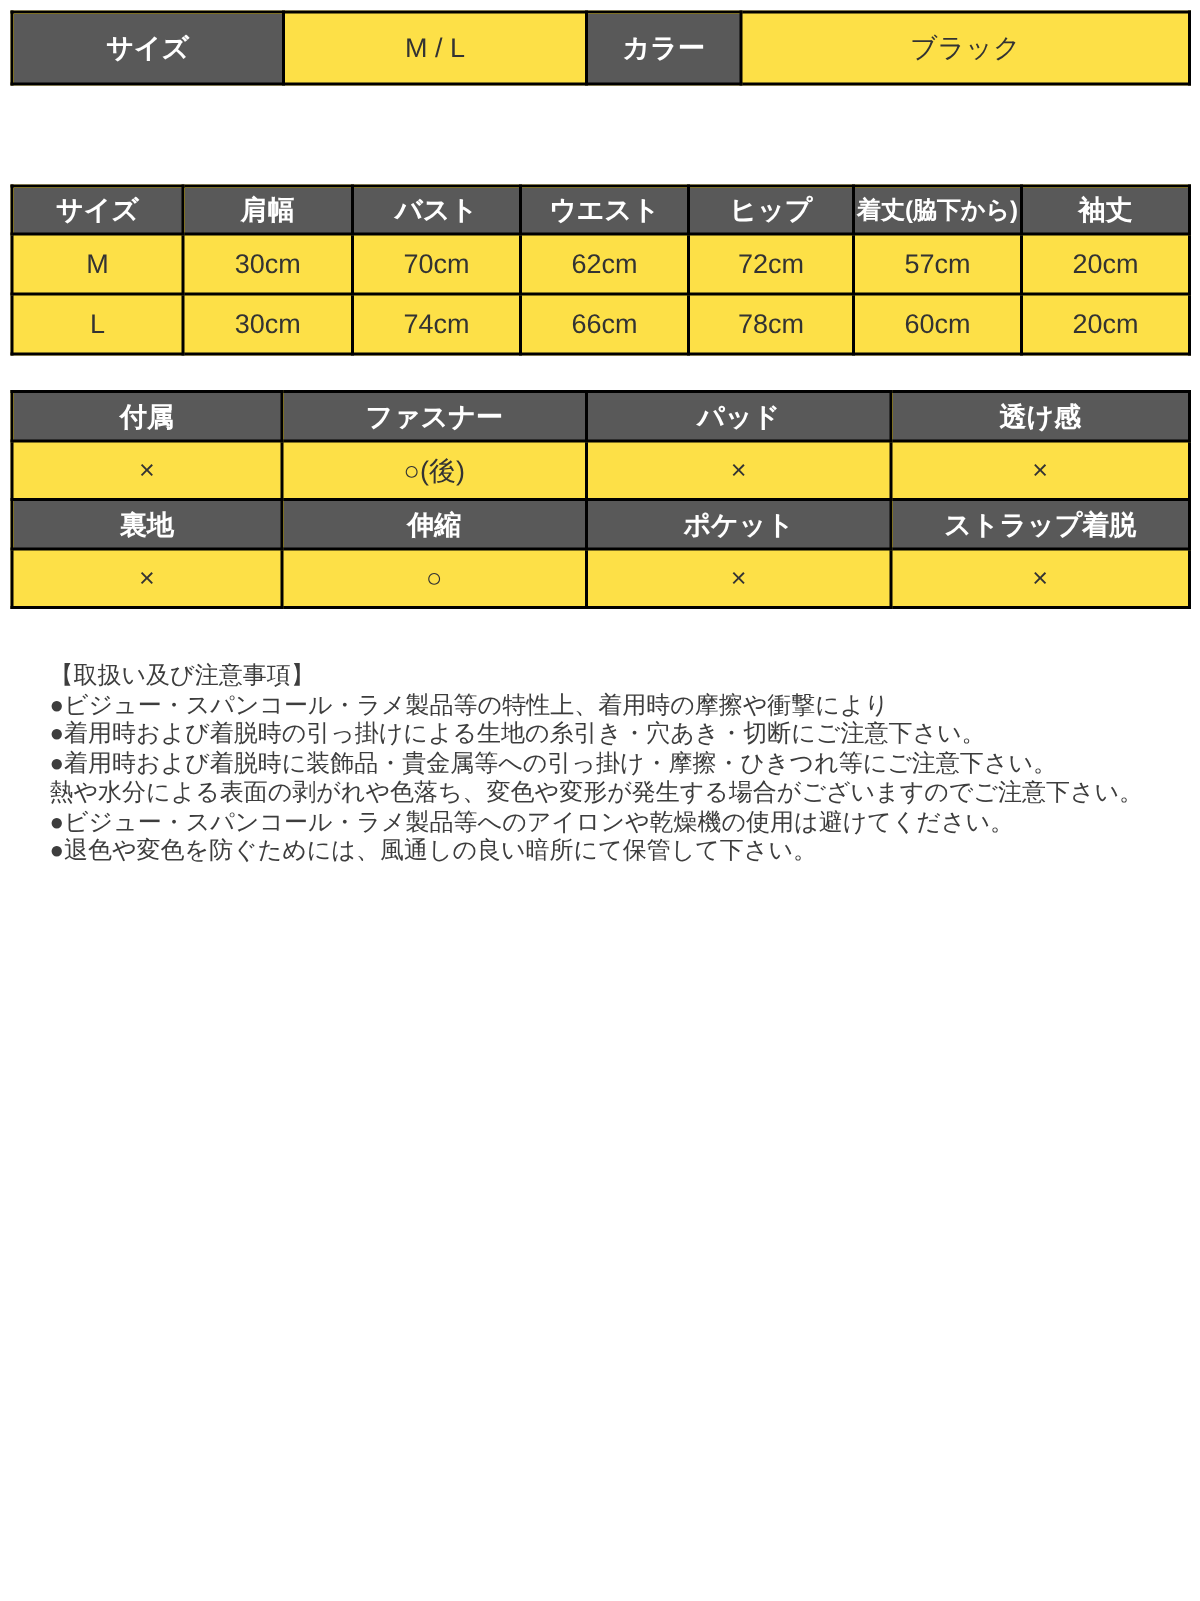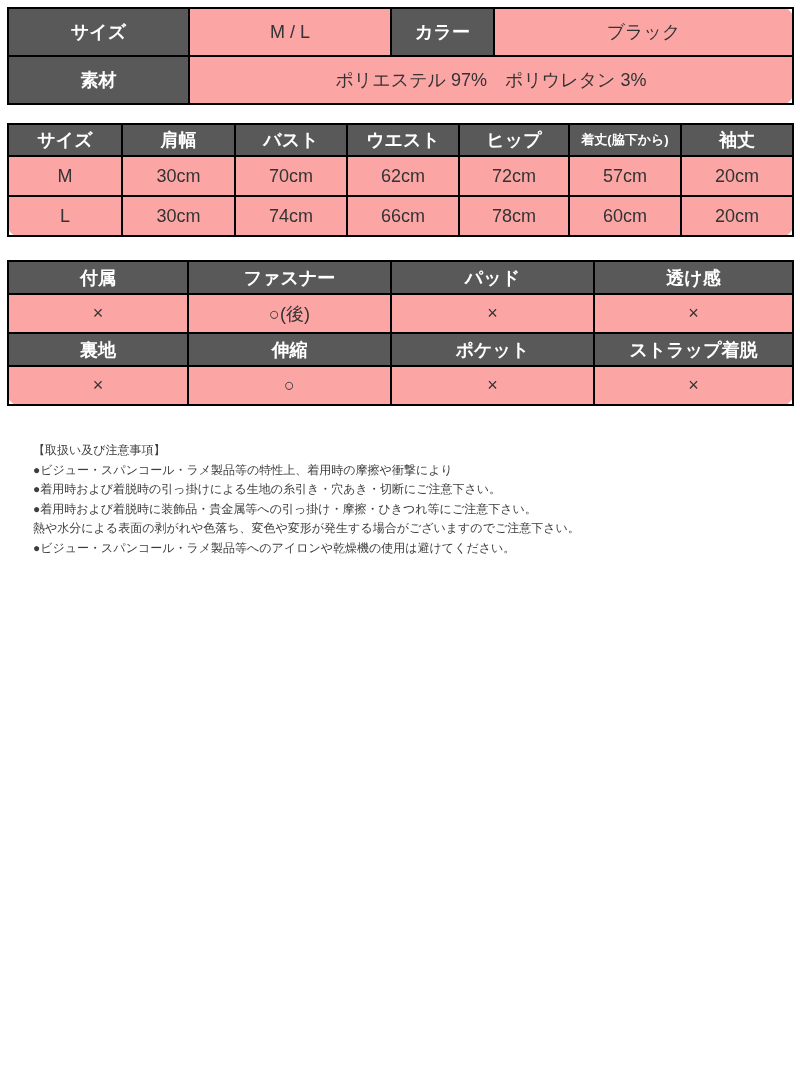--- a/index.html
+++ b/index.html
@@ -11,56 +11,55 @@
     height: 1067px;
     background: #ffffff;
     overflow: hidden;
   }
   table {
     border-collapse: collapse;
     table-layout: fixed;
     position: absolute;
     left: 7px;
     width: 785px;
-    background: #fca5a5;
-    border-radius: 14px;
+    background: #fde047;
   }
   td {
     border: 2px solid #000000;
     text-align: center;
     vertical-align: middle;
     font-size: 18px;
     color: #333333;
     overflow: hidden;
     white-space: nowrap;
   }
   td.th {
     background: #595959;
     color: #ffffff;
     font-weight: bold;
   }
-  td.small { font-size: 13px; margin-top: 36px; }
+  td.small { font-size: 16px; margin-top: 36px; }
 
   .t1 { top: 7px; }
   .t1 tr { height: 48px; }
 
   .t2 { top: 123px; }
   .t2 tr.hdr { height: 32px; }
   .t2 tr.row { height: 40px; }
 
   .t3 { top: 260px; }
   .t3 tr.hdr { height: 33px; }
   .t3 tr.row { height: 39px; }
 
   .notes {
     position: absolute;
     top: 441px;
     left: 33px;
     width: 740px;
-    font-size: 12px;
+    font-size: 16px;
     line-height: 19.5px;
     color: #3d3d3d;
   }
 </style>
 </head>
 <body>
 
 <div class="page">
 
   <table class="t1">
@@ -69,24 +68,20 @@
         <col style="width:202px">
         <col style="width:103px">
         <col style="width:299px">
     </colgroup>
     <tbody>
         <tr>
       <td class="th">サイズ</td>
       <td>M / L</td>
       <td class="th">カラー</td>
       <td>ブラック</td>
-    </tr>
-    <tr>
-      <td class="th">素材</td>
-      <td colspan="3">ポリエステル 97%　ポリウレタン 3%</td>
     </tr>
   </tbody>
     </table>
 
   <table class="t2">
     <colgroup>
       <col style="width:114px">
         <col style="width:113px">
         <col style="width:112px">
         <col style="width:112px">
@@ -160,15 +155,16 @@
   </tbody>
     </table>
 
   <div class="notes">
     <div>【取扱い及び注意事項】</div>
     <div>●ビジュー・スパンコール・ラメ製品等の特性上、着用時の摩擦や衝撃により</div>
     <div>●着用時および着脱時の引っ掛けによる生地の糸引き・穴あき・切断にご注意下さい。</div>
     <div>●着用時および着脱時に装飾品・貴金属等への引っ掛け・摩擦・ひきつれ等にご注意下さい。</div>
     <div>熱や水分による表面の剥がれや色落ち、変色や変形が発生する場合がございますのでご注意下さい。</div>
     <div>●ビジュー・スパンコール・ラメ製品等へのアイロンや乾燥機の使用は避けてください。</div>
+    <div>●退色や変色を防ぐためには、風通しの良い暗所にて保管して下さい。</div>
   </div>
 
 </div>
 
 </body></html>

